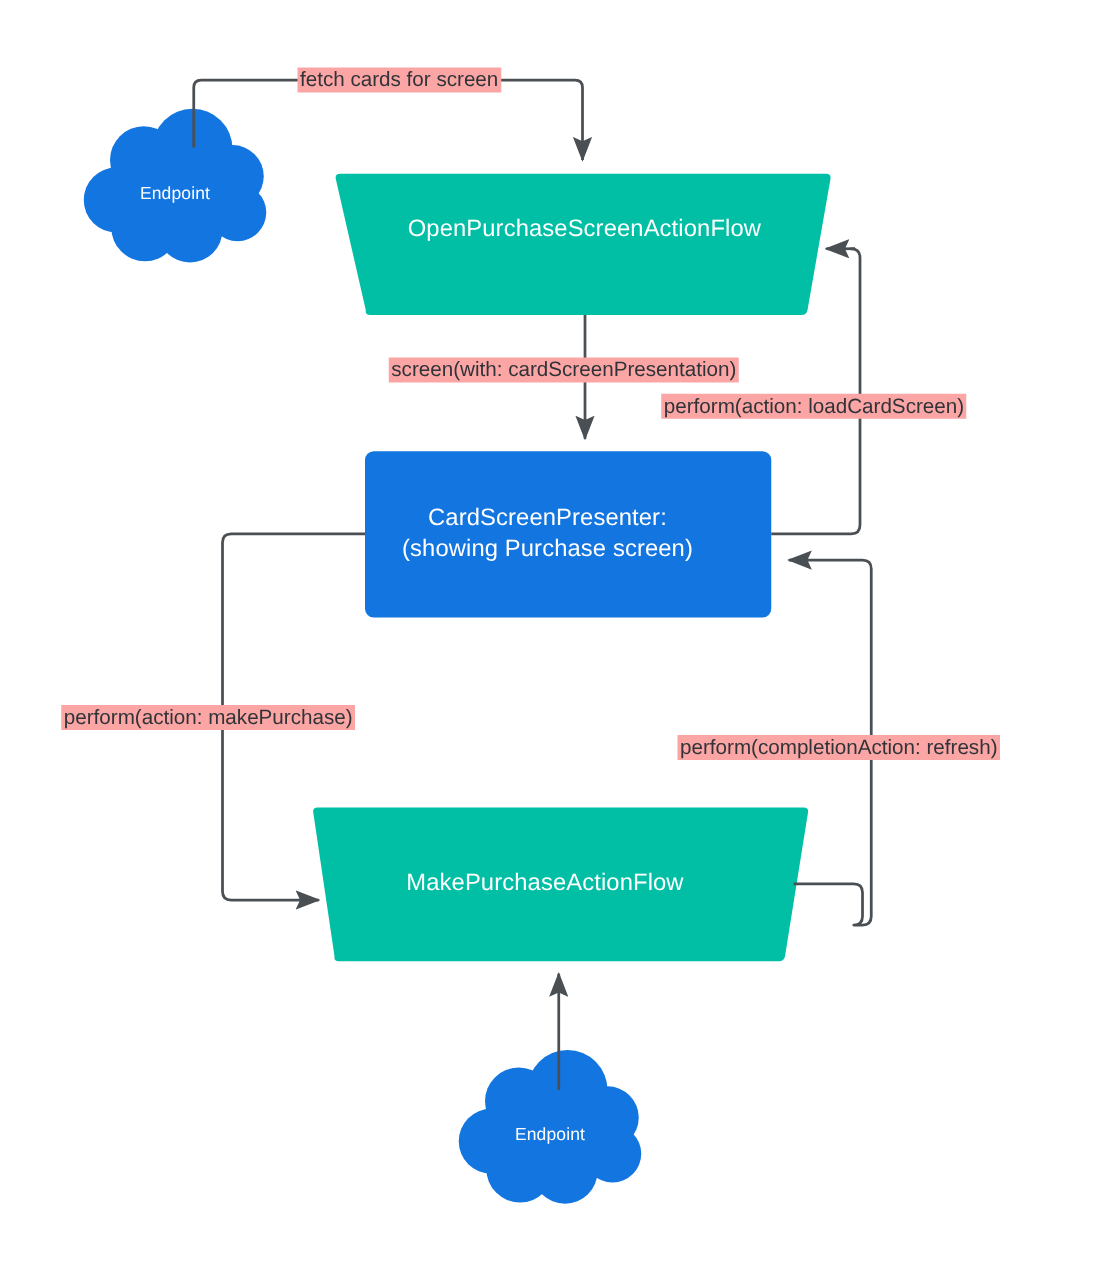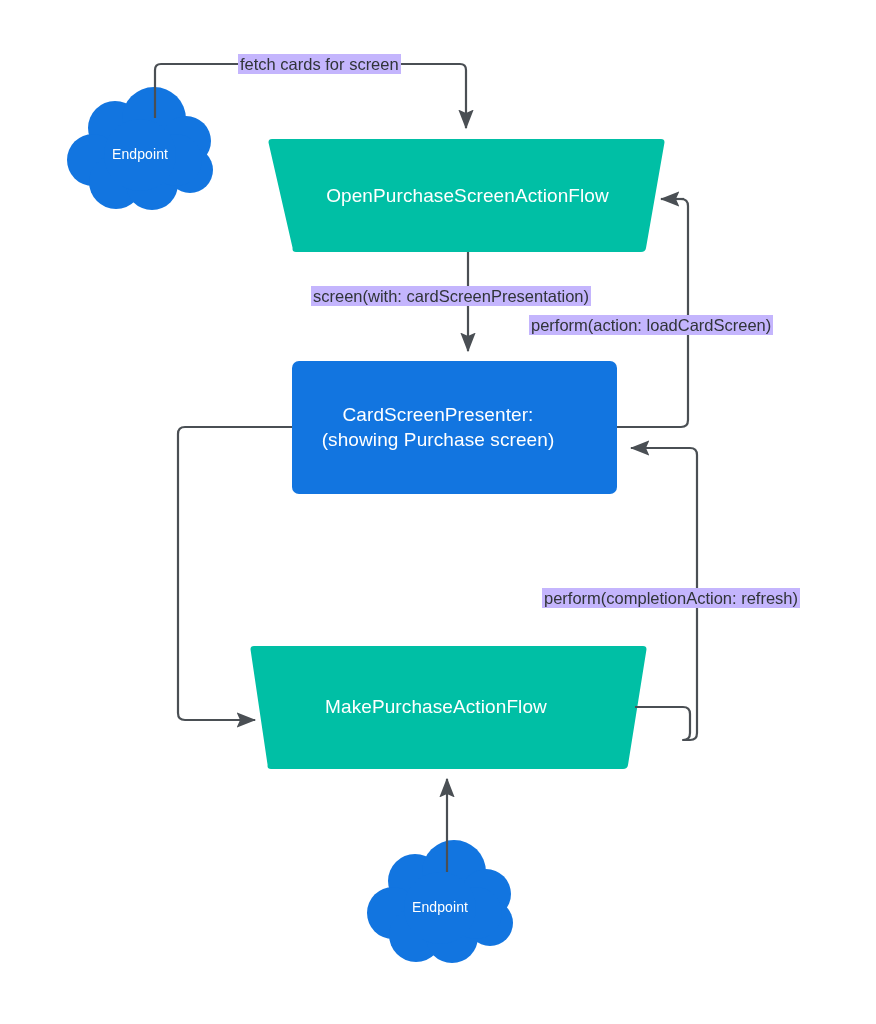--- a/index.html
+++ b/index.html
@@ -41,21 +41,21 @@
     line-height: 24px;
     text-align: center;
     letter-spacing: 0.1px;
   }
   .edge-label {
     position: absolute;
     color: #303438;
     font-size: 16.5px;
     line-height: 20px;
     white-space: nowrap;
-    background: #c4b5fd;
+    background: #fca5a5;
     padding: 0 2px;
   }
 </style>
 </head>
 <body>
 
 <div id="canvas">
 
   <svg id="diagram-svg" viewBox="0 0 876 1024">
     <defs>
@@ -116,31 +116,32 @@
       <path d="M292,427 L185,427 Q178,427 178,434 L178,713 Q178,720 185,720 L255,720" marker-end="url(#arrowhead)"></path>
 
       <path d="M635,707 L683,707 Q690,707 690,714 L690,733 Q690,740 683,740 L690,740 Q697,740 697,733 L697,455 Q697,448 690,448 L631,448" marker-end="url(#arrowhead)"></path>
 
       <path d="M447,872 L447,779" marker-end="url(#arrowhead)"></path>
     </g>
   </svg>
 
   <div class="cloud-label" style="left:80px; top:142px; width:120px;">Endpoint</div>
 
-  <div class="node-label" style="left:275px; top:183px; width:385px;">OpenPurchaseScreenActionFlow</div>
+  <div class="node-label" style="left:275px; top:171px; width:385px;">OpenPurchaseScreenActionFlow</div>
 
   <div class="node-label" style="left:278px; top:402px; width:320px;">CardScreenPresenter:
 (showing Purchase screen)</div>
 
   <div class="node-label" style="left:245px; top:694px; width:382px;">MakePurchaseActionFlow</div>
 
   <div class="cloud-label" style="left:380px; top:895px; width:120px;">Endpoint</div>
 
   <div class="edge-label" style="left:238px; top:54px;">fetch cards for screen</div>
 
   <div class="edge-label" style="left:311px; top:286px;">screen(with: cardScreenPresentation)</div>
 
   <div class="edge-label" style="left:529px; top:315px;">perform(action: loadCardScreen)</div>
 
+  <div class="edge-label" style="left:49px; top:564px;">perform(action: makePurchase)</div>
 
   <div class="edge-label" style="left:542px; top:588px;">perform(completionAction: refresh)</div>
 
 </div>
 
 </body></html>

